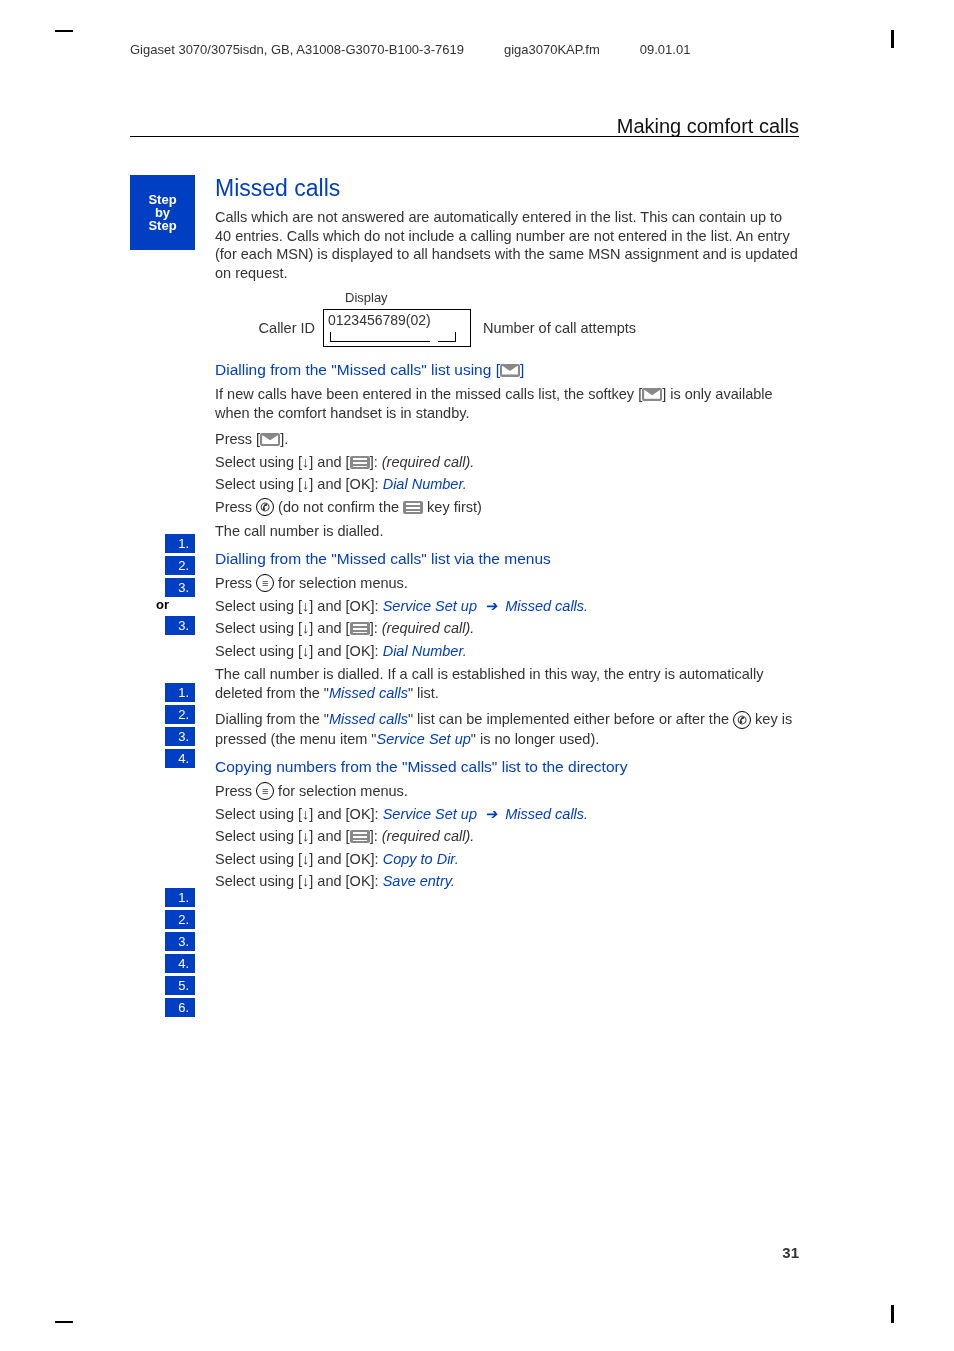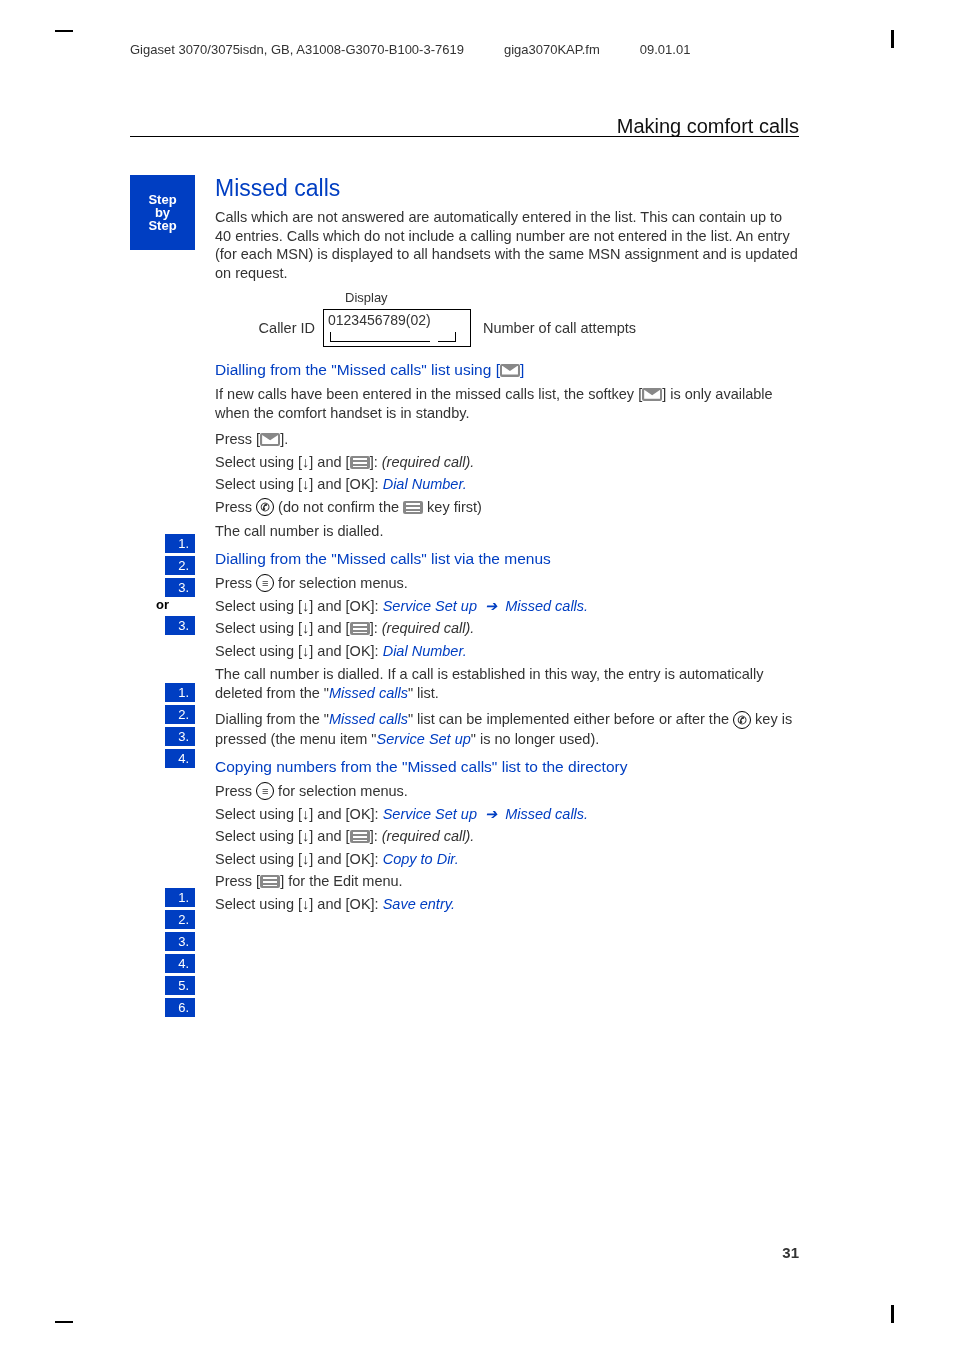--- a/index.html
+++ b/index.html
@@ -190,17 +190,16 @@
   <p class="body" style="margin-top:4px"><span>The call number is dialled. If a call is established in this way, the entry is automatically deleted from the "</span><span class="menu-item">Missed calls</span><span>" list.</span></p>
   <p class="body"><span>Dialling from the "</span><span class="menu-item">Missed calls</span><span>" list can be implemented either before or after the </span><span class="circle-key">✆</span><span> key is pressed (the menu item "</span><span class="menu-item">Service Set up</span><span>" is no longer used).</span></p>
 
   <h3 class="sub">
     <span>Copying numbers from the </span><span>"Missed calls"</span><span> list to the directory</span>
   </h3>
   <div class="step-line"><span>Press </span><span class="circle-key">≡</span><span> for selection menus.</span></div>
   <div class="step-line"><span>Select using [</span><span class="key-arrow">↓</span><span>] and [OK]: </span><span class="menu-item">Service Set up</span><span class="menu-arrow">➔</span><span class="menu-item">Missed calls</span><span class="menu-item">.</span></div>
   <div class="step-line"><span>Select using [</span><span class="key-arrow">↓</span><span>] and [</span><span class="icon-box icon-list"></span><span>]: </span><span class="italic">(required call).</span></div>
   <div class="step-line"><span>Select using [</span><span class="key-arrow">↓</span><span>] and [OK]: </span><span class="menu-item">Copy to Dir.</span></div>
-  <div class="step-line"><span>Press [</span><span class="icon-box icon-list"></span><span>] for the Edit menu.</span></div>
   <div class="step-line"><span>Select using [</span><span class="key-arrow">↓</span><span>] and [OK]: </span><span class="menu-item">Save entry.</span></div>
 </div>
 
 <div class="pagenum">31</div>
 
 </body></html>

